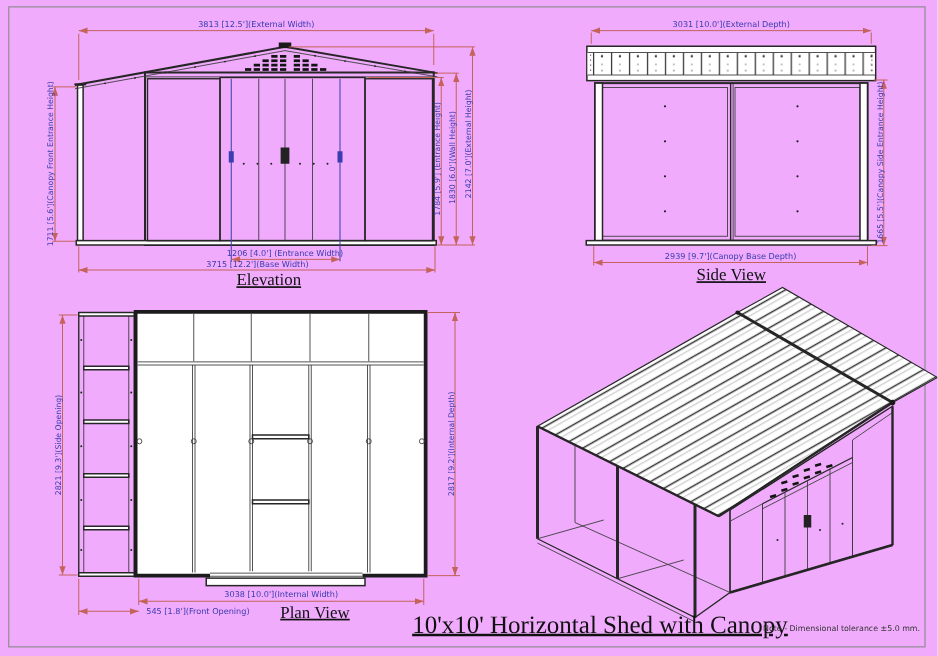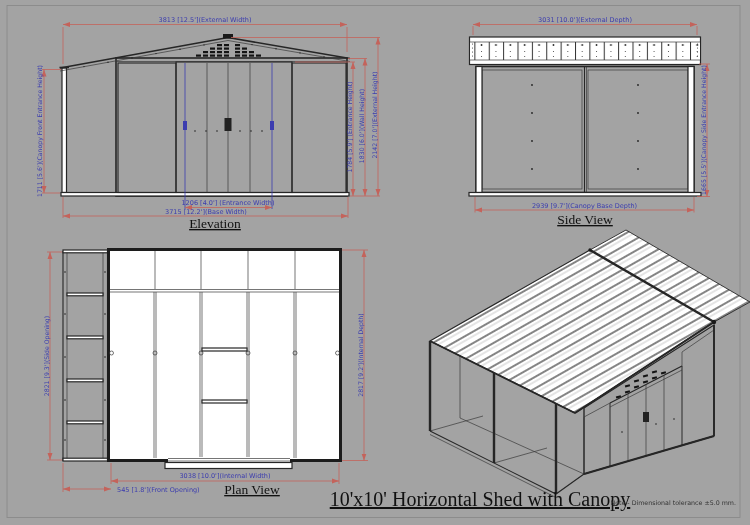--- a/index.html
+++ b/index.html
@@ -1,16 +1,16 @@
 <!DOCTYPE html>
 <html><head>
 <meta charset="utf-8">
 <style>
   html,body{margin:0;padding:0;background:#f0f0f0;}
-  #sheet{width:750px;height:525px;background:#a3a3a3;position:relative;overflow:hidden;}
+  #sheet{width:750px;height:525px;background:#f0abfc;position:relative;overflow:hidden;}
   svg{display:block;}
   .dt{font-family:"DejaVu Sans",sans-serif;font-size:6.5px;fill:#3b3caf;}
   .dts{font-family:"DejaVu Sans",sans-serif;font-size:6.2px;fill:#3b3caf;}
   .vl{font-family:"Liberation Serif",serif;font-size:13.5px;fill:#111;text-decoration:underline;}
   .ttl{font-family:"Liberation Serif",serif;font-size:20px;fill:#111;text-decoration:underline;}
   .note{font-family:"DejaVu Sans",sans-serif;font-size:6.3px;fill:#333;}
   .dl{stroke:#c4635b;stroke-width:0.8;fill:none;}
   .bl{stroke:#3b3caf;stroke-width:0.8;fill:none;}
   .k2{stroke:#262626;stroke-width:1.6;fill:none;}
   .k1{stroke:#262626;stroke-width:1.1;fill:none;}

